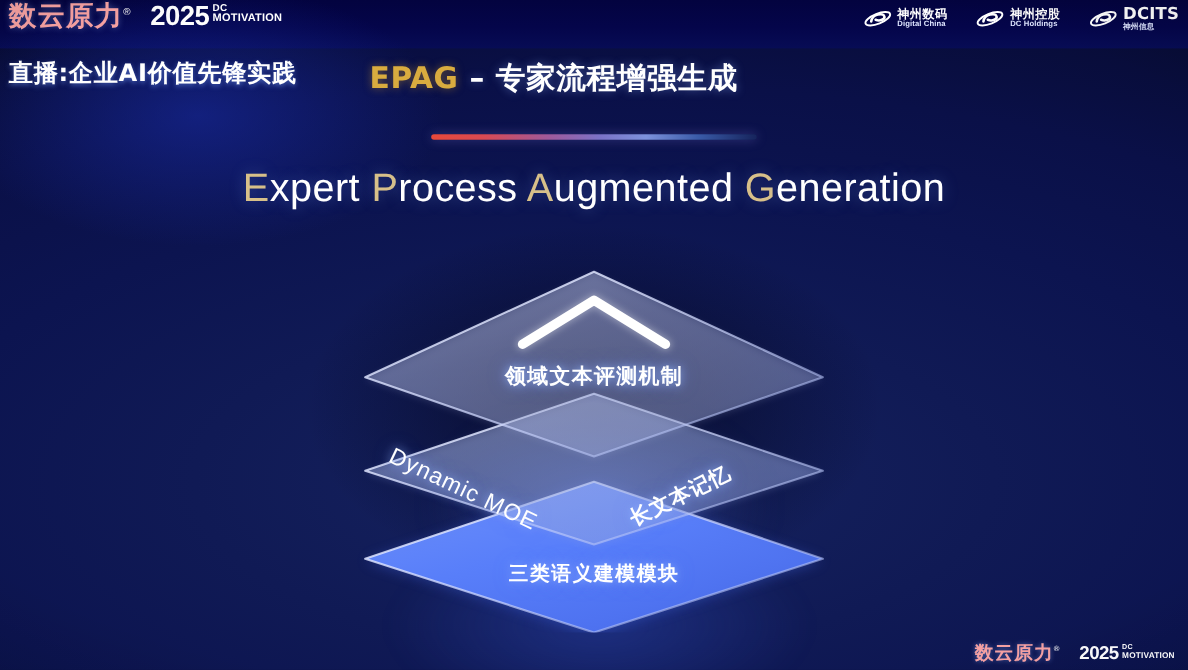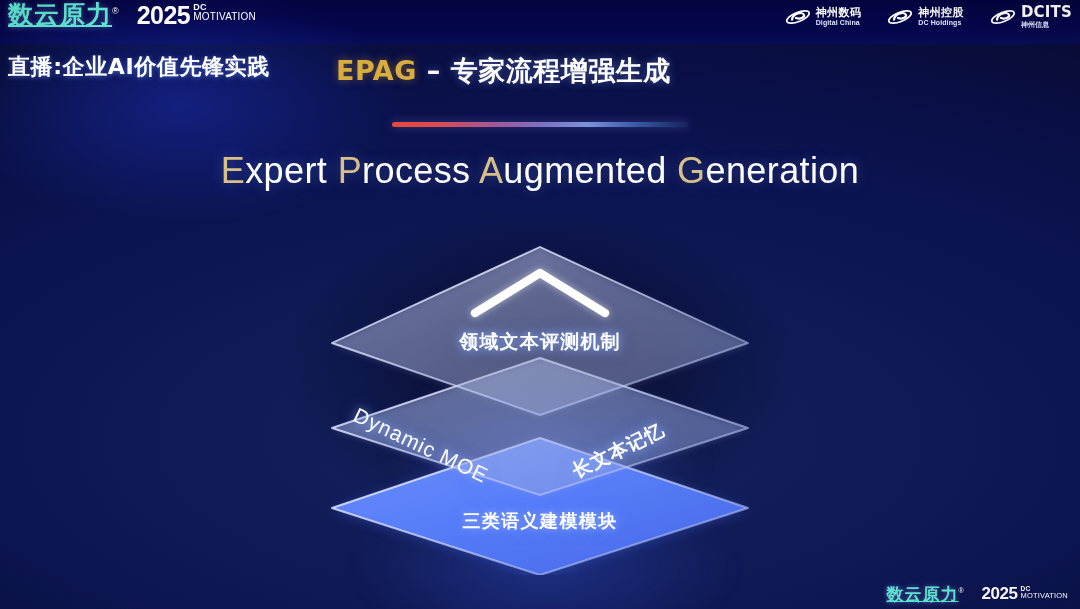--- a/index.html
+++ b/index.html
@@ -45,37 +45,36 @@
     position:absolute; inset:0;
     background:radial-gradient(125% 105% at 50% 50%, rgba(0,0,0,0) 52%, rgba(0,0,0,.42) 100%);
   }
 
   
   .brand-tl{
     position:absolute; left:8px; top:2px;
     display:flex; align-items:flex-start; white-space:nowrap;
   }
   .brand-cn{
-    font-size:25px; font-weight:700; color:#5eead4; letter-spacing:1px;
+    font-size:25px; font-weight:700; color:#fca5a5; letter-spacing:1px;
     font-family:"DejaVu Sans","Liberation Sans",sans-serif;
     line-height:1.06;
     text-shadow:0 0 6px rgba(150,180,255,.45);
-    text-decoration:underline;
   }
   .brand-reg{ font-size:9px; color:#ffffff; margin-top:4px; }
   .brand-year{
     font-size:25px; font-weight:700; color:#ffffff; letter-spacing:-.5px;
     line-height:1.06; margin-left:18px;
   }
   .brand-dc{
     margin-left:3px; margin-top:1px;
     line-height:.95;
   }
   .brand-dc .l1{ font-size:9px; font-weight:700; color:#ffffff; letter-spacing:.3px; display:block; }
-  .brand-dc .l2{ font-size:10px; font-weight:400; color:#ffffff; letter-spacing:.2px; display:block; }
+  .brand-dc .l2{ font-size:10px; font-weight:700; color:#ffffff; letter-spacing:.2px; display:block; }
 
   .subtitle-tl{
     position:absolute; left:8px; top:52px;
     font-size:22px; font-weight:700; color:#ffffff; letter-spacing:.6px;
     font-family:"DejaVu Sans","Liberation Sans",sans-serif;
     text-shadow:0 1px 5px rgba(120,160,255,.55);
     white-space:nowrap;
   }
 
   .logos{

